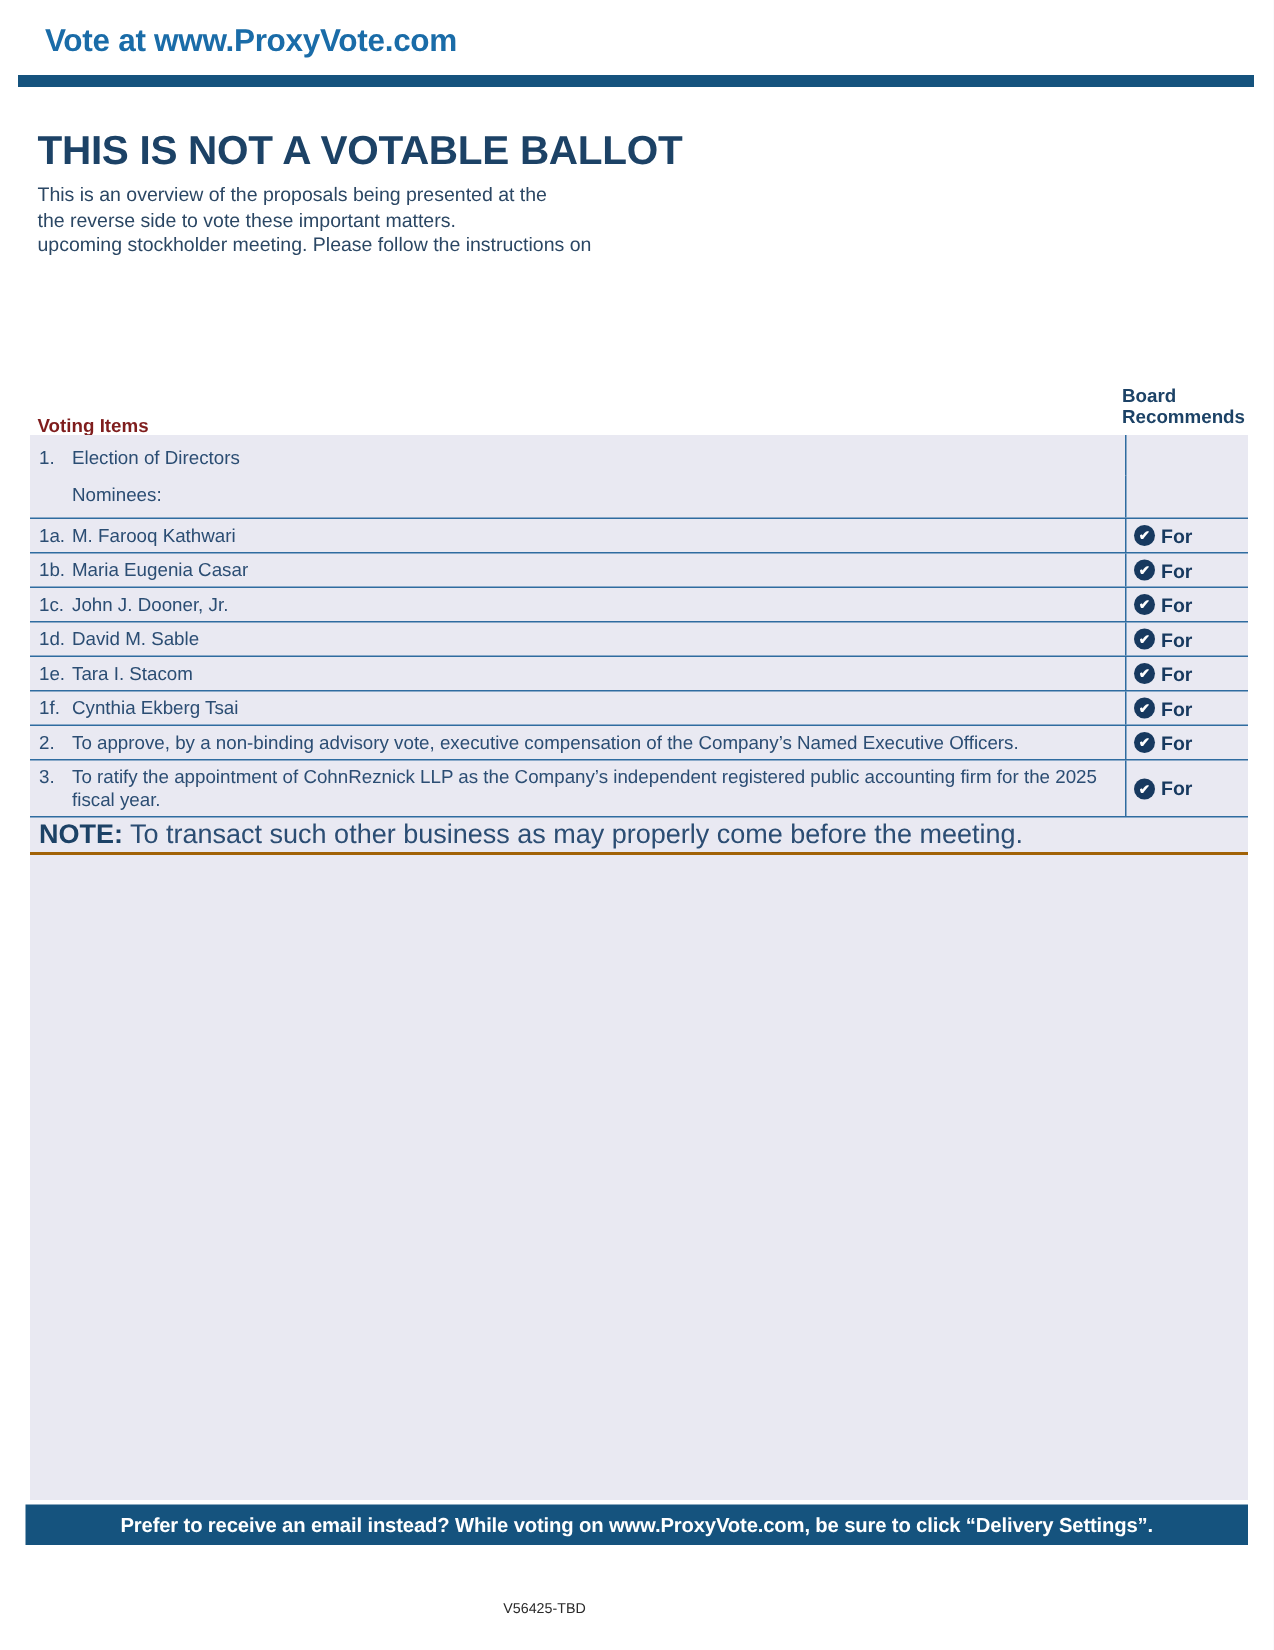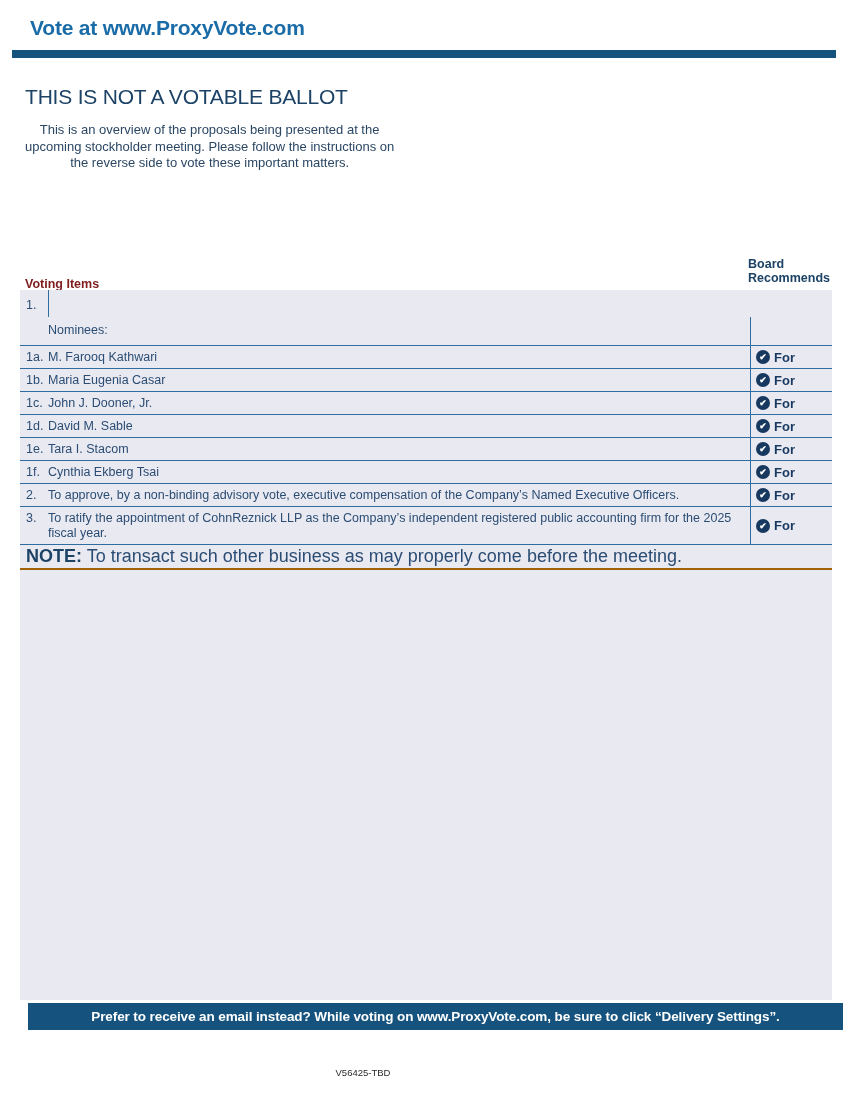--- a/index.html
+++ b/index.html
@@ -26,33 +26,32 @@
     left: 12px;
     top: 50px;
     width: 824px;
     height: 8px;
     background: #15537e;
   }
   .notice-title {
     position: absolute;
     left: 25px;
     top: 85px;
-    font-size: 21px;
-    font-weight: normal;
+    font-size: 27px;
+    font-weight: bold;
     color: #1c4266;
     letter-spacing: -0.2px;
   }
   .notice-body {
     position: absolute;
     left: 25px;
     top: 122px;
     font-size: 13px;
     line-height: 16.5px;
     color: #2b4764;
-    text-align: center;
   }
   .items-header {
     position: absolute;
     left: 25px;
     top: 277px;
     font-size: 12.5px;
     font-weight: bold;
     color: #7f1d1d;
   }
   .recommends-header {
@@ -134,21 +133,20 @@
     top: 1003px;
     width: 815px;
     height: 27px;
     background: #15537e;
     color: #ffffff;
     font-size: 13.5px;
     font-weight: bold;
     line-height: 27px;
     text-align: center;
     letter-spacing: -0.1px;
-    margin-left: 11px;
   }
   .doc-code {
     position: absolute;
     left: 302px;
     top: 1067px;
     width: 122px;
     text-align: center;
     font-size: 9.5px;
     color: #2a2a2a;
   }
@@ -157,34 +155,35 @@
 <body>
 
 <div class="page">
 
   <div class="header-title">Vote at www.ProxyVote.com</div>
   <div class="header-rule"></div>
 
   <div class="notice-title">THIS IS NOT A VOTABLE BALLOT</div>
   <div class="notice-body">
     <div>This is an overview of the proposals being presented at the</div>
+    <div>the reverse side to vote these important matters.</div>
     <div>upcoming stockholder meeting. Please follow the instructions on</div>
-    <div>the reverse side to vote these important matters.</div>
   </div>
 
   <div class="items-header">Voting Items</div>
   <div class="recommends-header">
     <div>Board</div>
     <div>Recommends</div>
   </div>
 
   <div class="vtable">
 
     <div class="trow row-first">
       <span class="num">1.</span>
+      <span class="txt">Election of Directors</span>
       <span class="rec"></span>
     </div>
 
     <div class="trow row-nominees bb">
       <span class="num"></span>
       <span class="txt">Nominees:</span>
       <span class="rec"></span>
     </div>
 
     <div class="trow bb">

